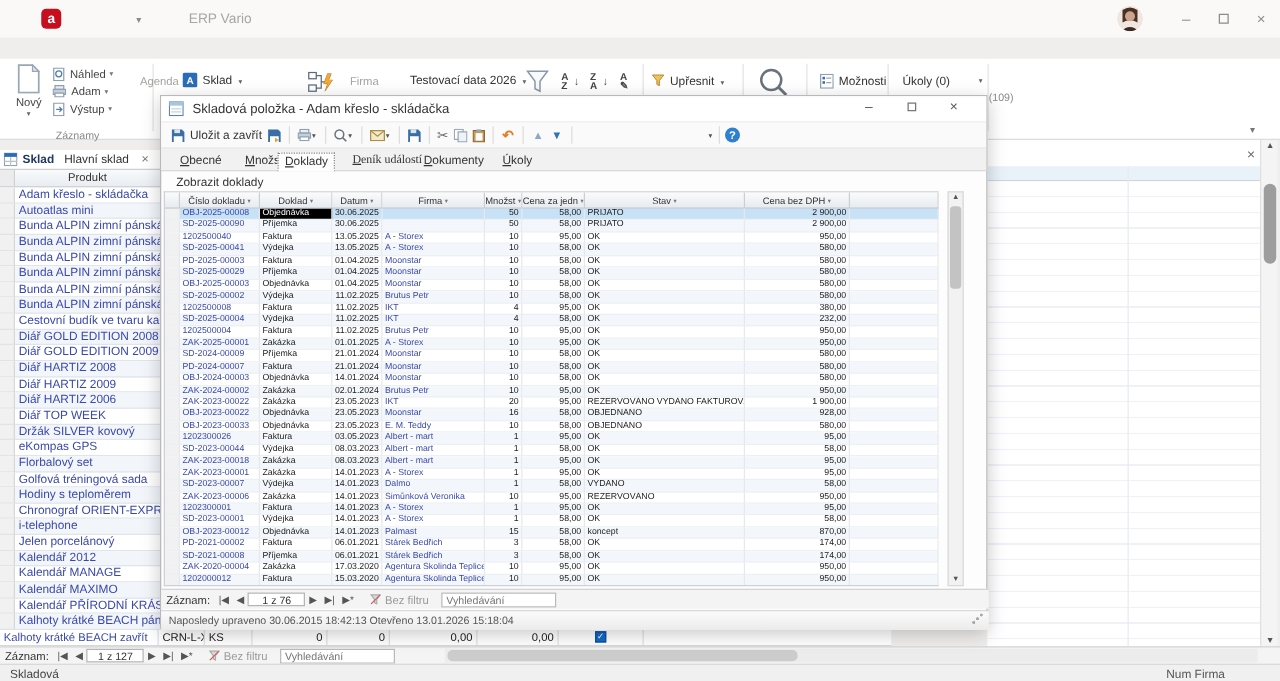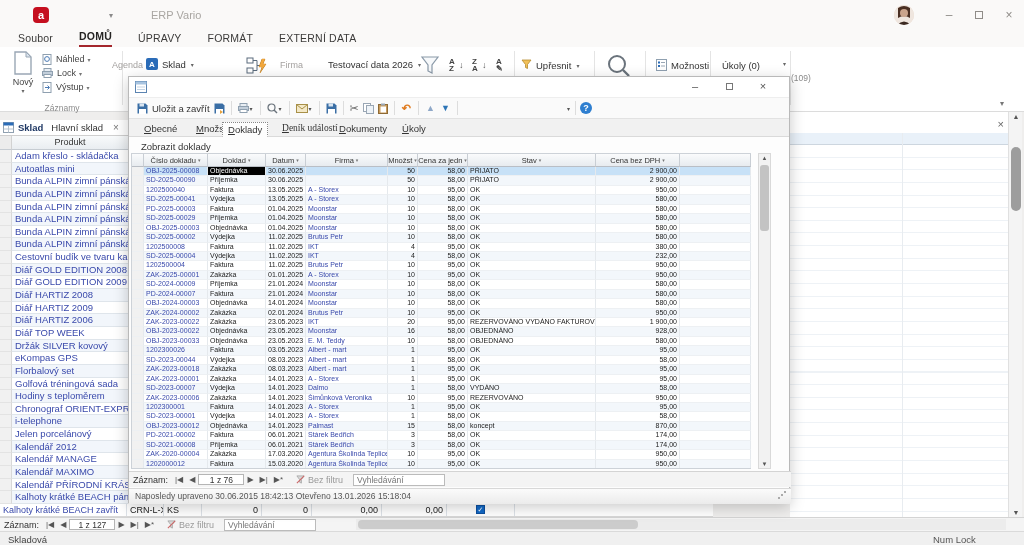--- a/index.html
+++ b/index.html
@@ -157,27 +157,20 @@
         </svg>
       </div>
       <div class="winbtn">–</div>
       <div class="winbtn">
           <span class="box"></span>
         </div>
       <div class="winbtn">×</div>
     </div>
   </div>
 
-  <div class="menubar">
-      <span class="menu-item">Soubor</span>
-      <span class="menu-item active">DOMŮ</span>
-      <span class="menu-item">ÚPRAVY</span>
-      <span class="menu-item">FORMÁT</span>
-      <span class="menu-item">EXTERNÍ DATA</span>
-    </div>
 
   <div class="ribbon">
     <div class="rib-big">
       <svg class="pg" width="20" height="24" viewBox="0 0 20 24">
         <path d="M2 1 h11 l5 5 v17 h-16 z" fill="#fff" stroke="#9aa7b5" stroke-width="1.4"></path>
         <path d="M13 1 l5 5 h-5 z" fill="#dbe4ee" stroke="#9aa7b5" stroke-width="1"></path>
       </svg>
       <div class="lbl">Nový</div>
       <div class="car">▾</div>
     </div>
@@ -189,21 +182,21 @@
           </svg>
         <span>Náhled</span>
           <span class="car">▾</span>
       </div>
       <div class="rib-srow">
         <svg width="11" height="10" viewBox="0 0 11 10">
             <rect x="2" y="0.5" width="7" height="3" fill="#e8eef4" stroke="#8fa0b0"></rect>
             <rect x="0.5" y="3.5" width="10" height="4" fill="#c3cfdb" stroke="#8fa0b0"></rect>
             <rect x="2" y="6.5" width="7" height="3" fill="#fff" stroke="#8fa0b0"></rect>
           </svg>
-        <span>Lock</span>
+        <span>Adam</span>
           <span class="car">▾</span>
       </div>
       <div class="rib-srow">
         <svg width="10" height="11" viewBox="0 0 10 11">
             <rect x="1" y="0.5" width="8" height="10" fill="#fff" stroke="#8fa0b0"></rect>
             <path d="M3 5.5 h4 M5.5 3.5 l2 2 -2 2" stroke="#4a7ab5" fill="none"></path>
           </svg>
         <span>Výstup</span>
           <span class="car">▾</span>
       </div>
@@ -454,31 +447,32 @@
         <span>Bez filtru</span>
       </span>
       <input class="nav-search" placeholder="Vyhledávání" style="">
     </div>
   <div class="hscroll">
       <div class="thumb"></div>
     </div>
 
   <div class="statusbar">
     <span class="l">Skladová</span>
-    <span class="r">Num Lock</span>
+    <span class="r">Num Firma</span>
   </div>
 
   <div class="dialog">
     <div class="dlg-titlebar">
       <svg width="12" height="12" viewBox="0 0 12 12" style="margin-left:6px">
         <rect x="0.5" y="0.5" width="11" height="11" fill="#fff" stroke="#5b84b1"></rect>
         <rect x="0.5" y="0.5" width="11" height="3" fill="#a8c4e0"></rect>
         <line x1="2" y1="6" x2="10" y2="6" stroke="#c3d3e3"></line>
           <line x1="2" y1="8.5" x2="10" y2="8.5" stroke="#c3d3e3"></line>
       </svg>
+      <span class="dlg-title">Skladová položka - Adam křeslo - skládačka</span>
       <span class="dlg-ctrl" style="left:556px">–</span>
       <span class="dlg-ctrl" style="left:590px"><span class="box"></span></span>
       <span class="dlg-ctrl" style="left:624px">×</span>
     </div>
 
     <div class="dlg-toolbar">
       <div class="tbtn">
         <svg width="11" height="11" viewBox="0 0 11 11">
           <path d="M0.5 0.5 h8 l2 2 v8 h-10 z" fill="#3a6ea5"></path>
             <rect x="2.5" y="0.5" width="4.5" height="3" fill="#d8e4f0"></rect>

